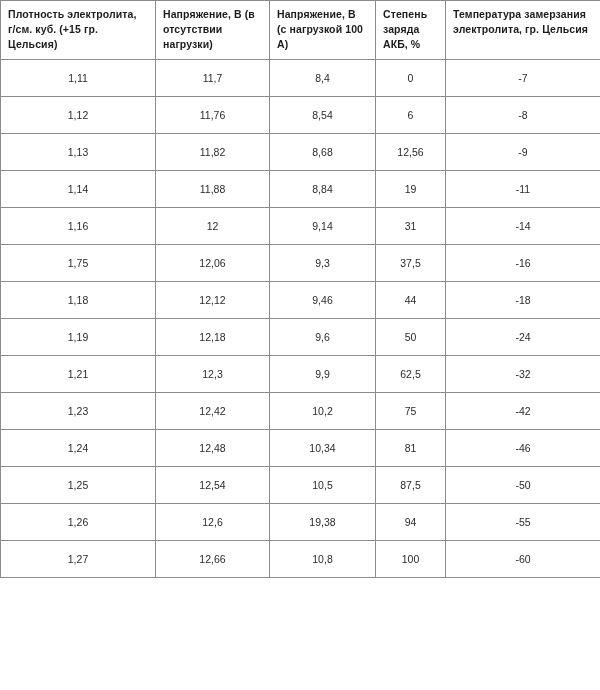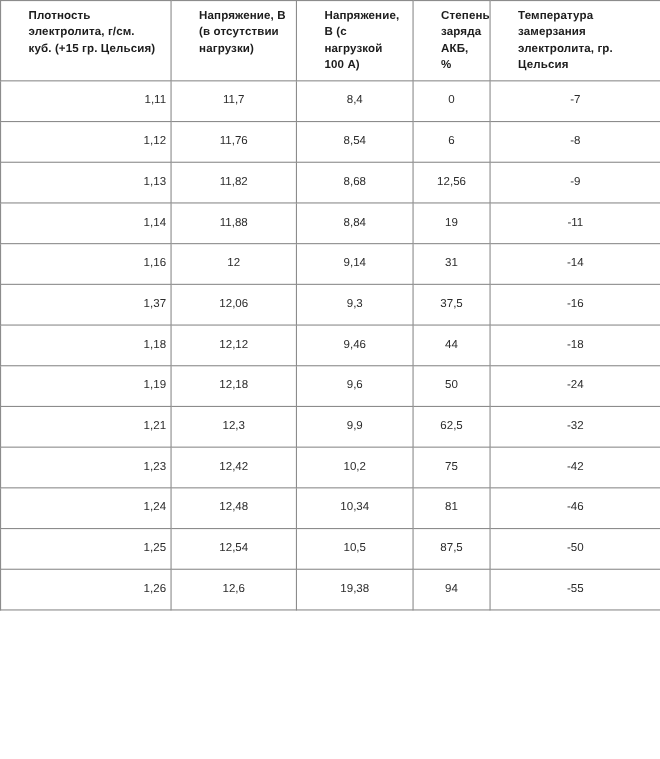--- a/index.html
+++ b/index.html
@@ -26,42 +26,41 @@
   #battery-table col.c4 { width: 155px; }
 
   #battery-table th,
   #battery-table td {
     border: 1px solid #8c8c8c;
     background: #ffffff;
     box-sizing: border-box;
   }
   #battery-table thead th {
     height: 59px;
-    padding: 6px 9px 6px 25px;
+    padding: 6px 9px 6px 7px;
     text-align: left;
     vertical-align: top;
     font-weight: bold;
     font-size: 10.5px;
     line-height: 1.42;
     letter-spacing: 0.1px;
     color: #1c1c1c;
     white-space: normal;
   }
   #battery-table tbody td {
     height: 37px;
     padding: 0 4px;
     text-align: center;
     vertical-align: middle;
     font-weight: normal;
     font-size: 10.5px;
     line-height: 1.2;
     color: #2b2b2b;
   }
   #battery-table tbody td.col-density {
-    text-align: right;
   }
 </style>
 </head>
 <body>
 
 <table id="battery-table">
   <colgroup>
     <col class="c0">
       <col class="c1">
       <col class="c2">
@@ -107,21 +106,21 @@
         <td>-11</td>
       </tr>
       <tr>
         <td class="col-density">1,16</td>
         <td>12</td>
         <td>9,14</td>
         <td>31</td>
         <td>-14</td>
       </tr>
       <tr>
-        <td class="col-density">1,37</td>
+        <td class="col-density">1,75</td>
         <td>12,06</td>
         <td>9,3</td>
         <td>37,5</td>
         <td>-16</td>
       </tr>
       <tr>
         <td class="col-density">1,18</td>
         <td>12,12</td>
         <td>9,46</td>
         <td>44</td>
@@ -162,14 +161,21 @@
         <td>87,5</td>
         <td>-50</td>
       </tr>
       <tr>
         <td class="col-density">1,26</td>
         <td>12,6</td>
         <td>19,38</td>
         <td>94</td>
         <td>-55</td>
       </tr>
+      <tr>
+        <td class="col-density">1,27</td>
+        <td>12,66</td>
+        <td>10,8</td>
+        <td>100</td>
+        <td>-60</td>
+      </tr>
     </tbody>
 </table>
 
 </body></html>

